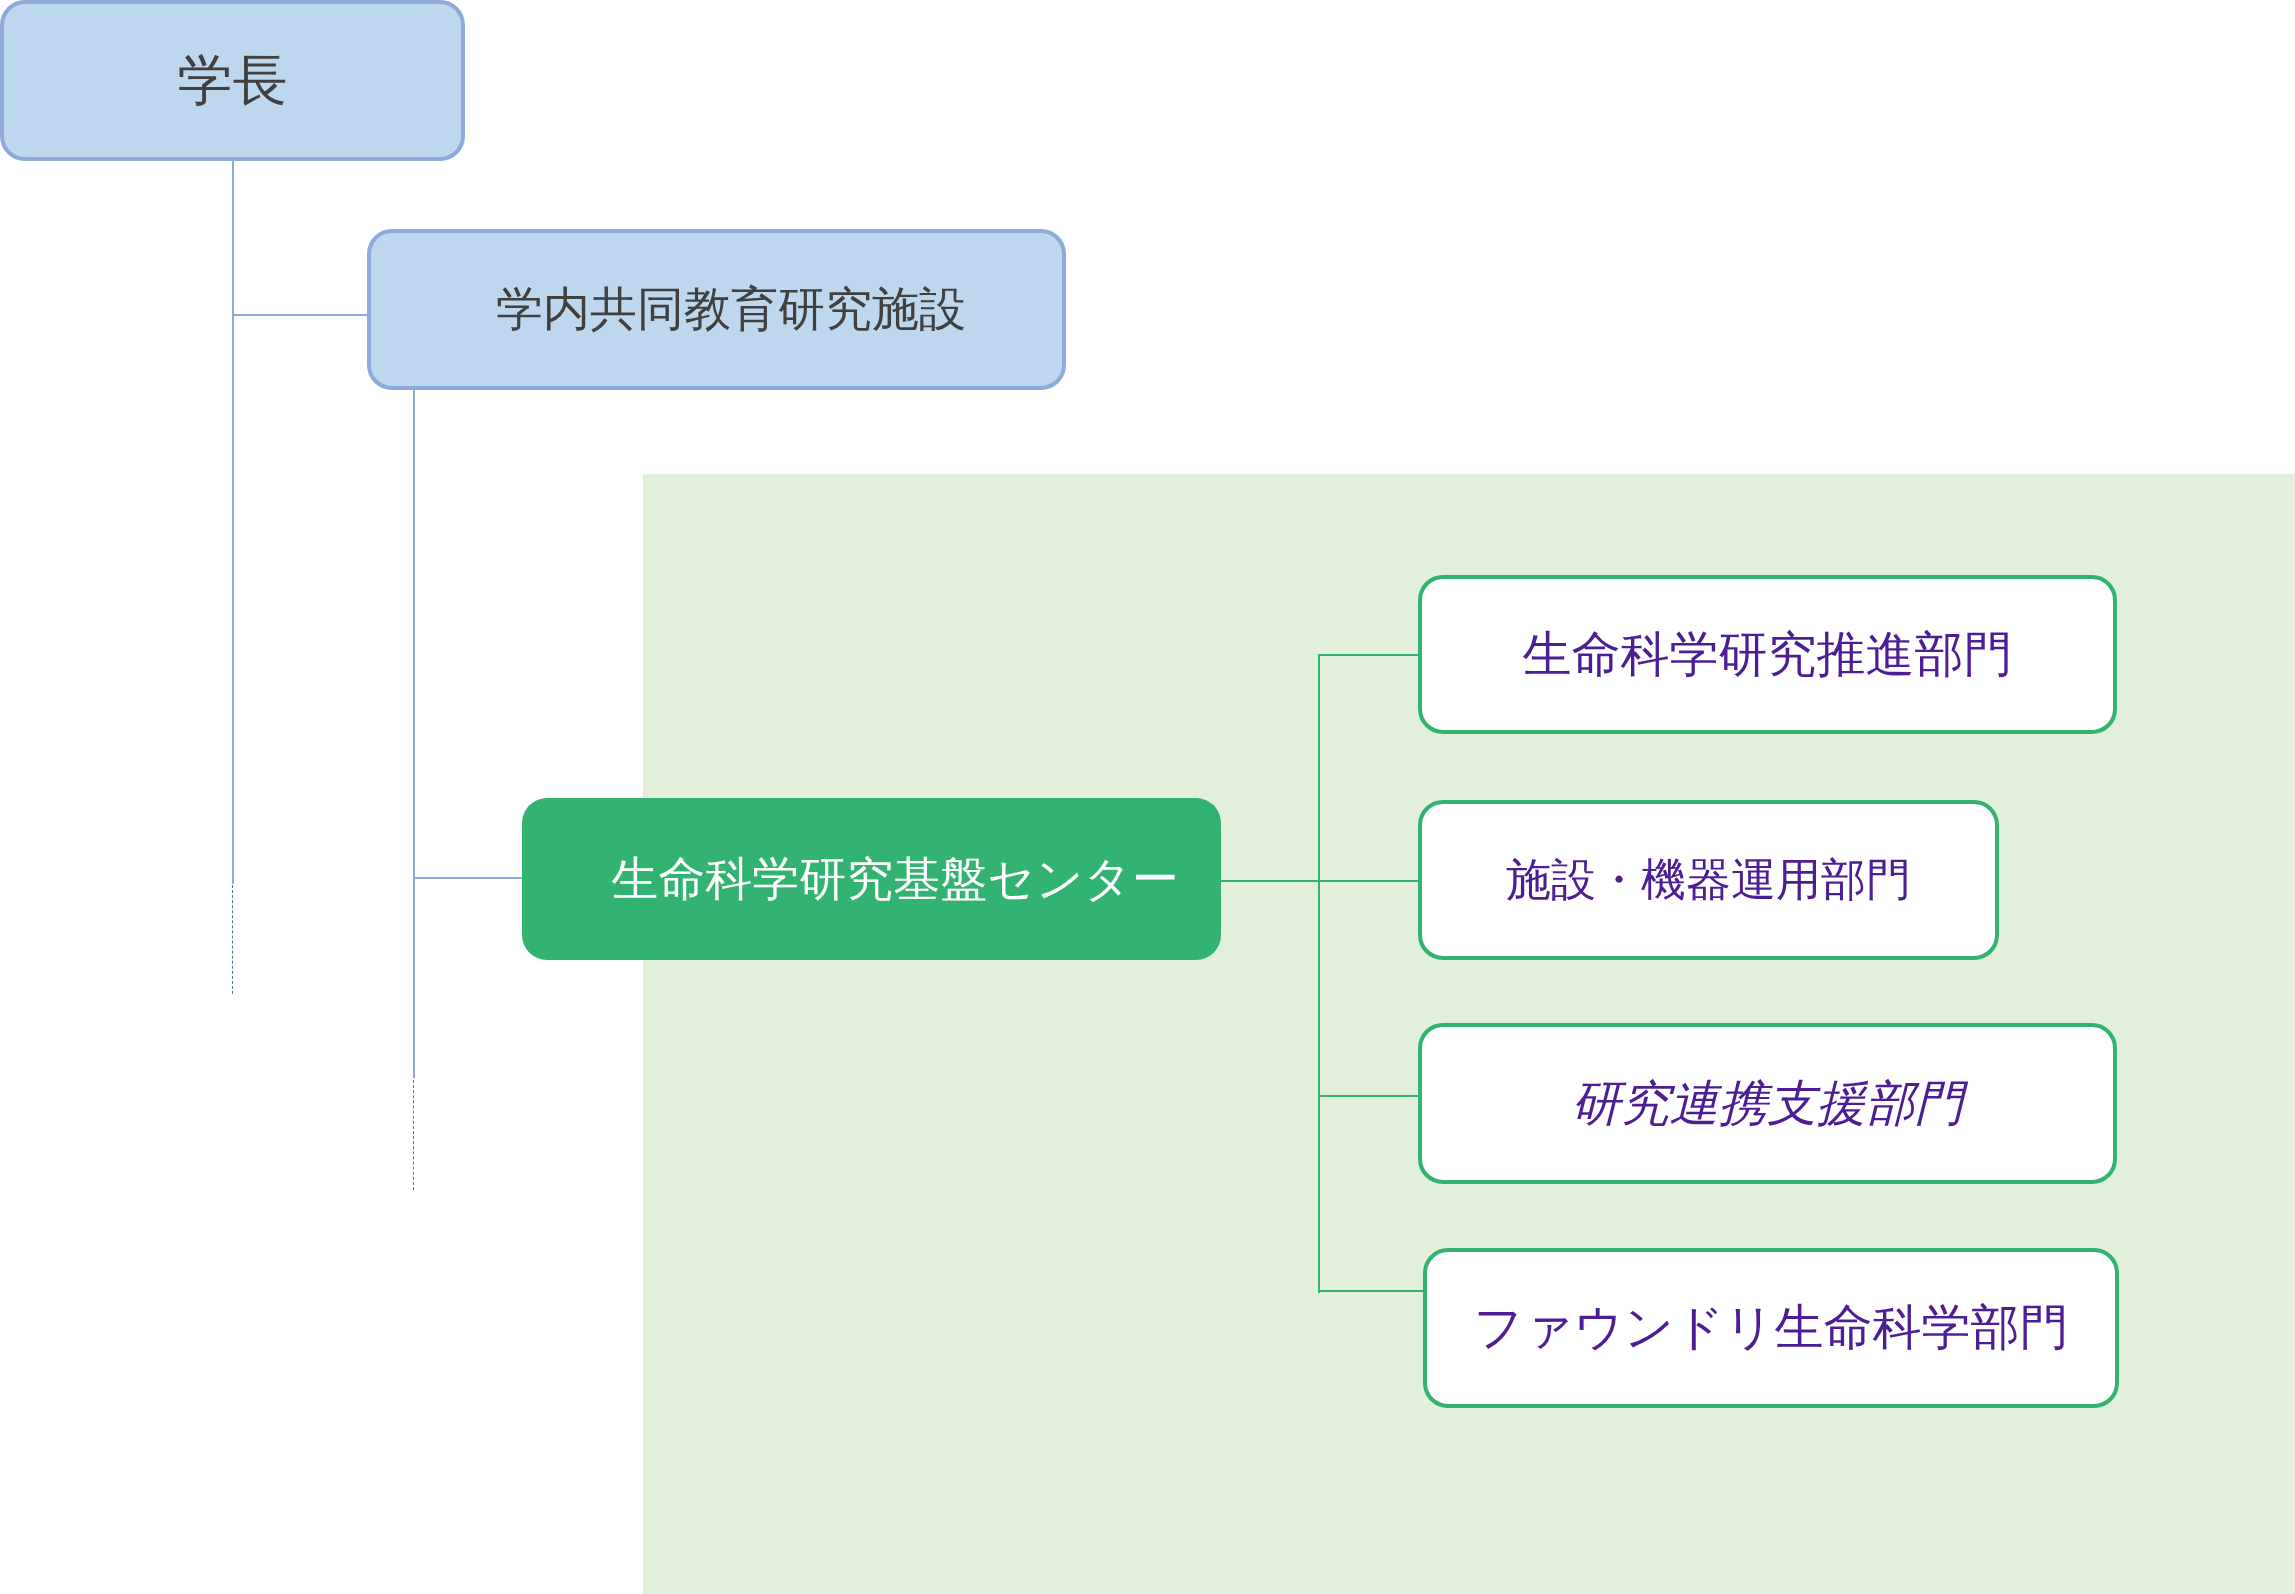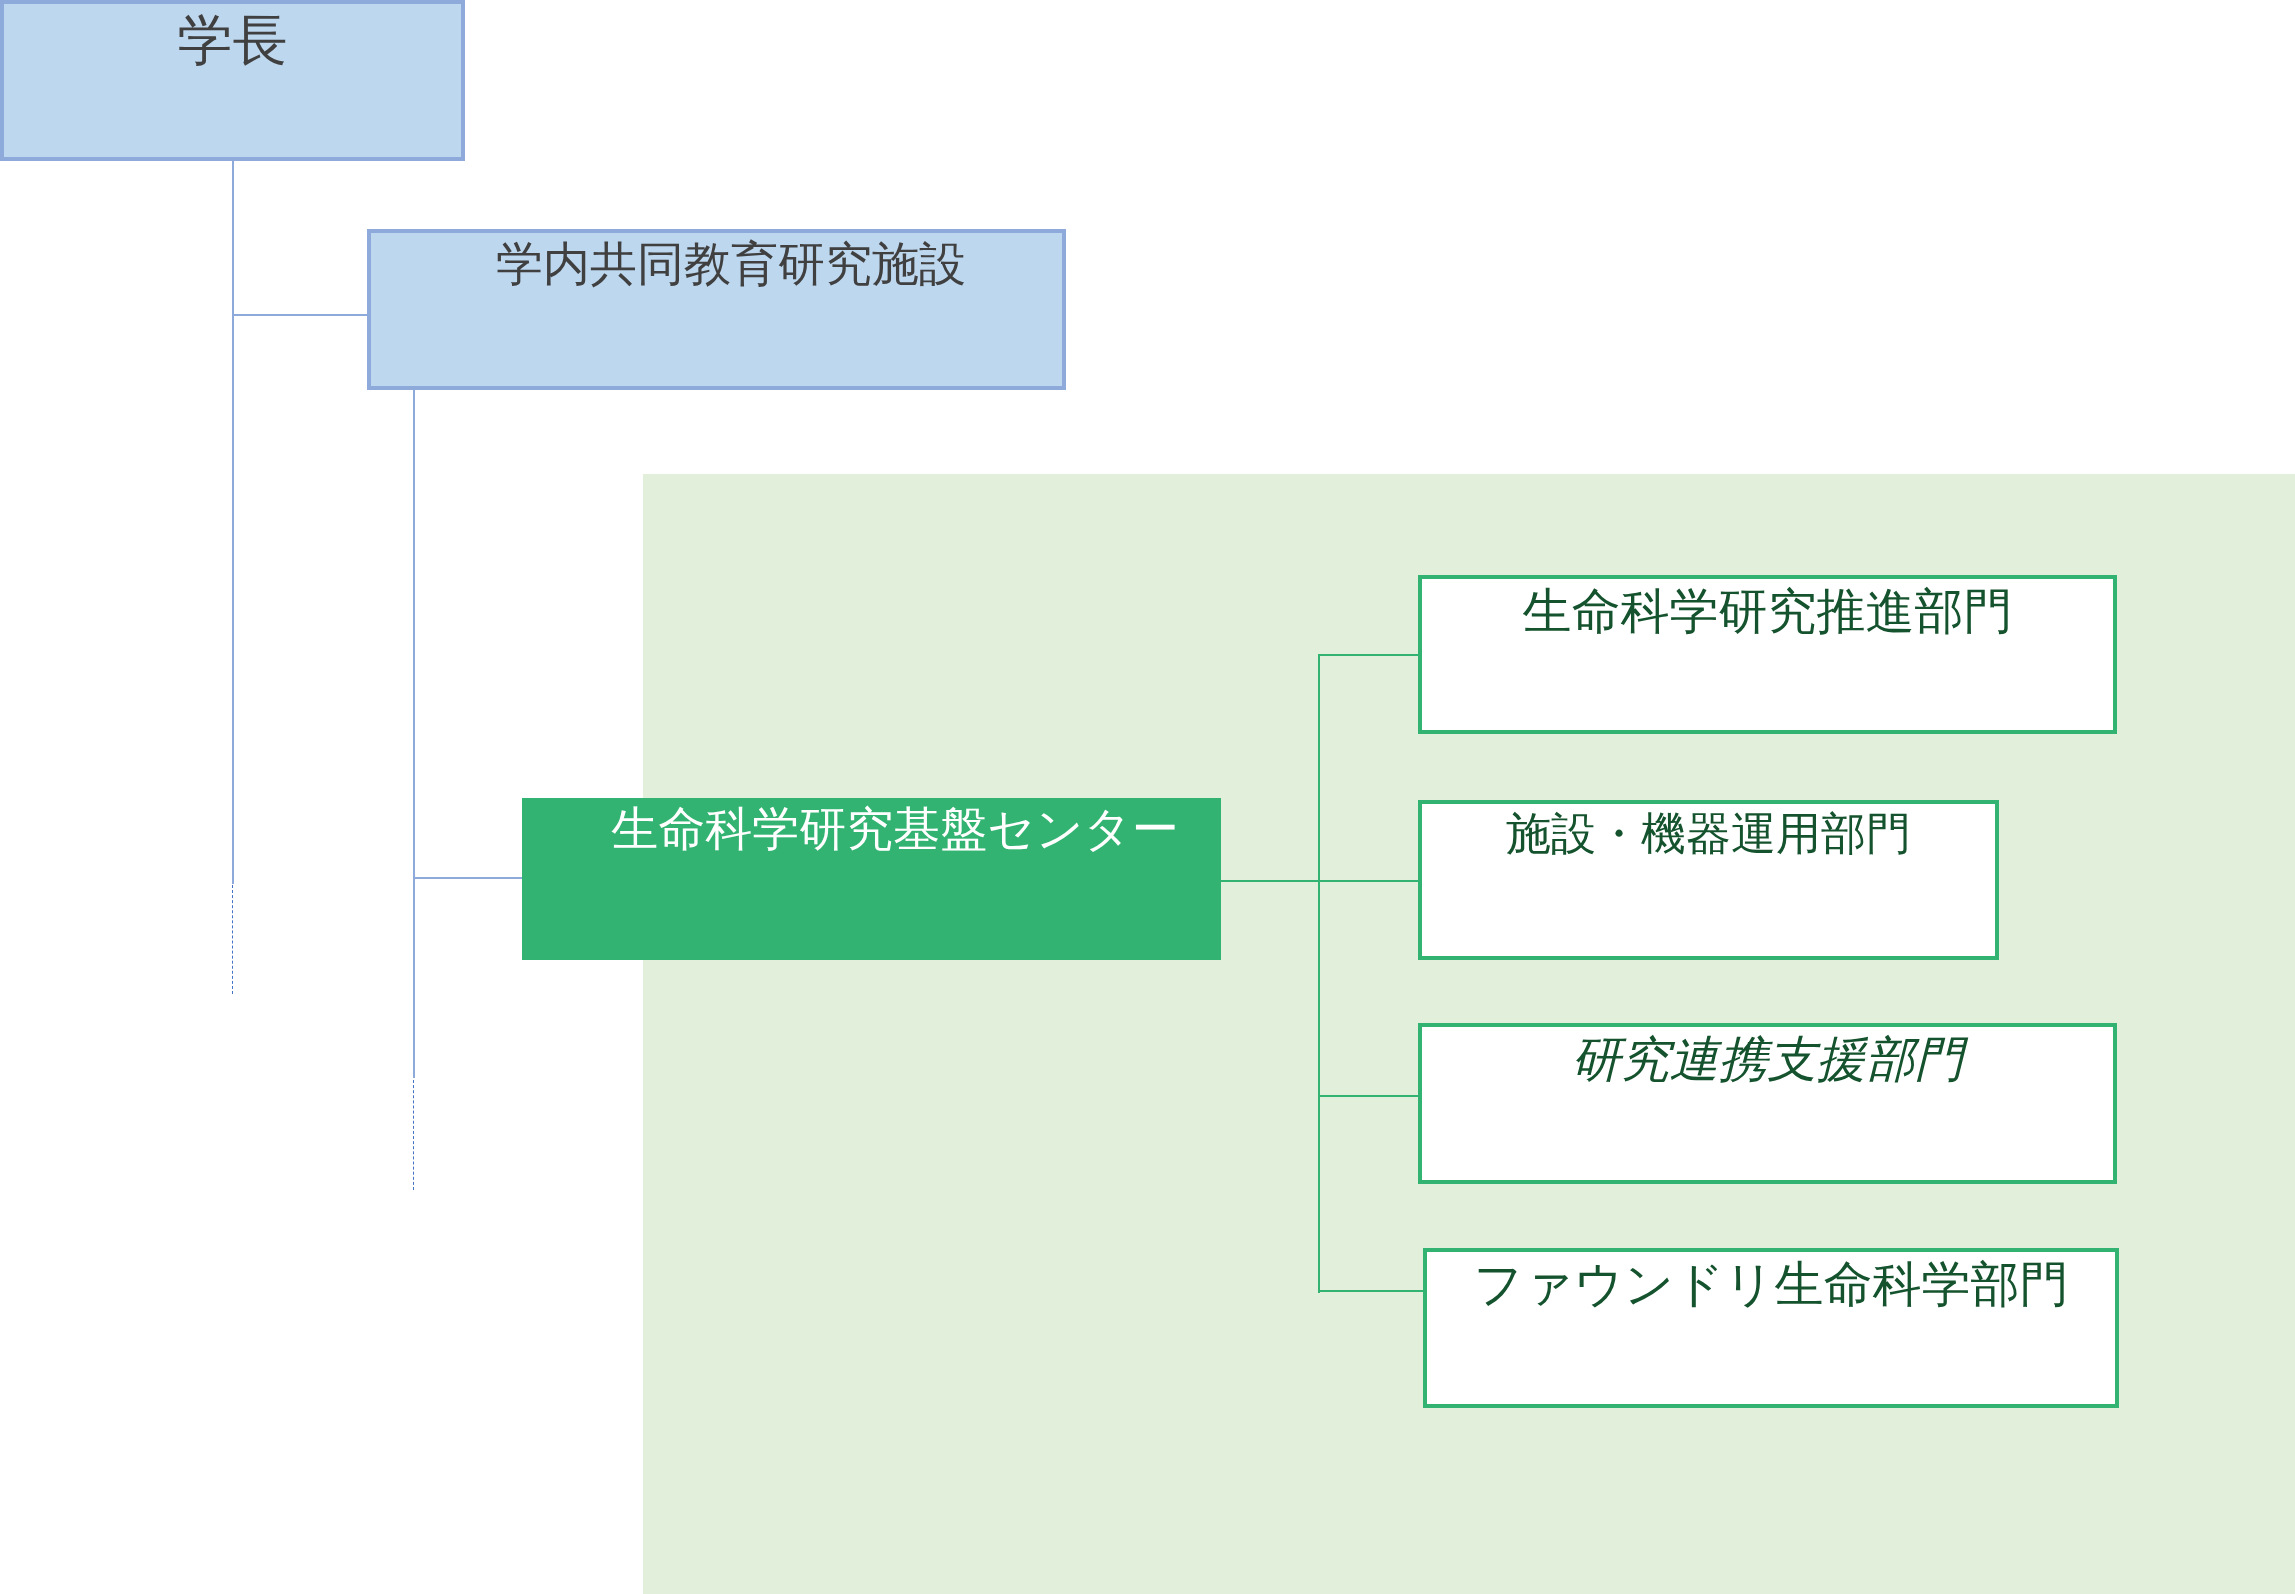--- a/index.html
+++ b/index.html
@@ -1,23 +1,23 @@
 <!DOCTYPE html>
 <html style="font-size:13.4px"><head>
 <meta charset="utf-8">
 <style>
   html, body { margin:0; padding:0; background:#ffffff; }
   body { width:2295px; height:1594px; position:relative; overflow:hidden;
          font-family:"DejaVu Sans","Liberation Sans",sans-serif; }
   .abs { position:absolute; box-sizing:border-box; }
   .panel { left:643px; top:474px; width:1653px; height:1120px; background:#E2EFDA; }
-  .box { display:flex; align-items:flex-start; justify-content:center; text-align:center; white-space:nowrap; }
+  .box { display:flex; align-items:center; justify-content:center; text-align:center; white-space:nowrap;border-radius:25px; }
   .blue { background:#BDD7EE; border:4.2px solid #8EAADB; color:#404040; }
   .green-solid { background:#32B371; color:#ffffff; }
-  .green-out { background:#ffffff; border:4.2px solid #32B371; color:#14532d; }
+  .green-out { background:#ffffff; border:4.2px solid #32B371; color:#4c1d95; }
   .vl { width:1.7px; }
   .hl { height:1.7px; }
   .bl { background:#8EAADB; }
   .gl { background:#32B371; }
   .dash { width:0; border-left:1.7px dashed #4472C4; }
 </style>
 </head>
 <body>
 
 <div class="abs panel"></div>

